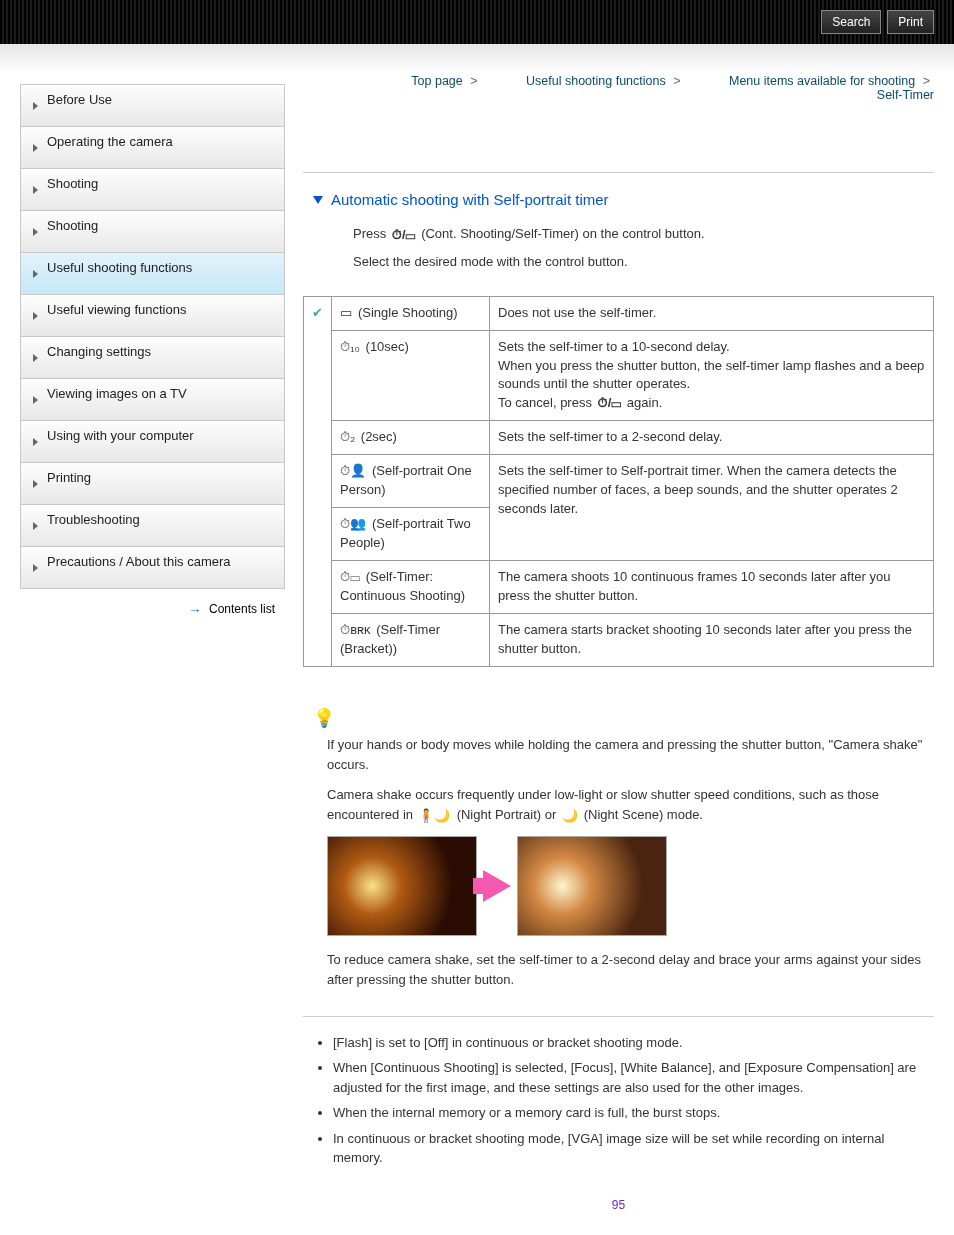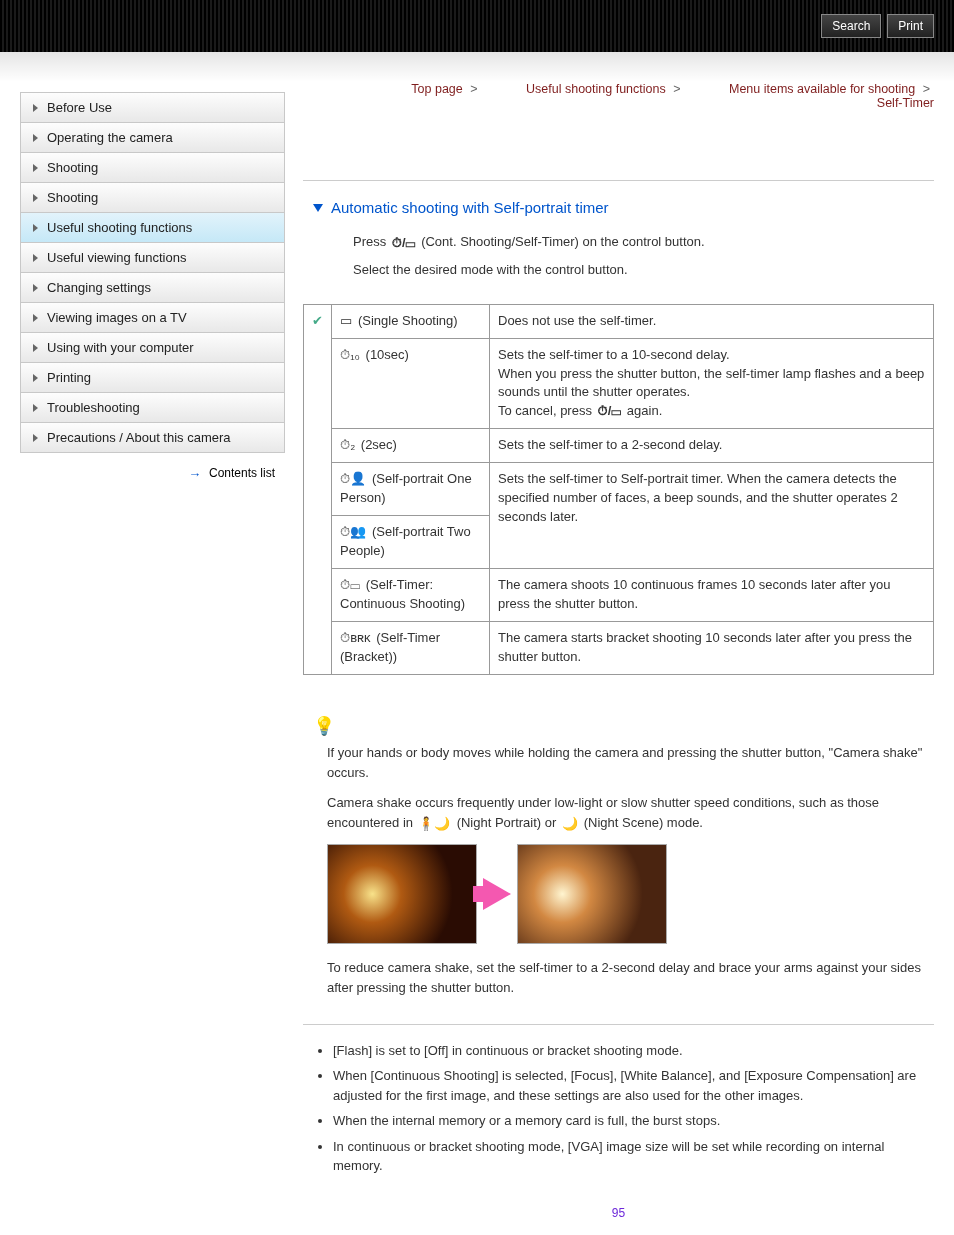--- a/index.html
+++ b/index.html
@@ -1,53 +1,53 @@
 <!DOCTYPE html>
 <html><head>
 <meta charset="utf-8">
 <style>
   * { margin: 0; padding: 0; box-sizing: border-box; }
   body { font-family: Arial, Helvetica, sans-serif; font-size: 13px; color: #333; width: 954px; background: #fff; }
   .header-bar {
-    height: 52px;
+    height: 44px;
     background: repeating-linear-gradient(90deg, #000 0px, #000 2px, #1a1a1a 2px, #1a1a1a 4px);
     position: relative;
     display: flex; justify-content: flex-end; align-items: center;
     padding-right: 20px;
   }
   .header-bar::after {
     content: ""; position: absolute; left: 0; right: 0; bottom: -30px; height: 30px;
     background: linear-gradient(to bottom, rgba(0,0,0,0.1), rgba(0,0,0,0));
   }
   .hdr-btn {
     border: 1px solid #888; color: #fff; font-size: 12px;
     padding: 4px 10px; margin-left: 6px; background: linear-gradient(#444,#222);
     cursor: pointer;
   }
   .layout { display: flex; margin-top: 30px; }
   .sidebar { width: 285px; flex-shrink: 0; padding: 10px 0 0 20px; }
   .side-item {
     border: 1px solid #c8c8c8; border-top: none;
     background: linear-gradient(#fdfdfd,#e8e8e8);
-    padding: 7px 10px 7px 26px; font-size: 13px; color: #222;
+    padding: 7px 10px 19px 26px; font-size: 13px; color: #222;
     position: relative; cursor: pointer;
   }
   .side-item:first-child { border-top: 1px solid #c8c8c8; }
   .side-item.active { background: linear-gradient(#e2f3fb,#c5e8f7); }
   .side-item::before {
     content: ""; position: absolute; left: 12px; top: 50%; transform: translateY(-50%);
     width: 0; height: 0; border-top: 4px solid transparent; border-bottom: 4px solid transparent;
     border-left: 5px solid #666;
   }
   .contents-list { text-align: right; padding: 12px 10px 0 0; }
   .contents-list a { color: #000000; text-decoration: none; font-size: 12px; }
   .contents-list .arrow { color: #0055cc; margin-right: 6px; letter-spacing: -2px; }
   .main { flex: 1; padding: 0 20px 40px 18px; }
   .breadcrumb { text-align: right; font-size: 12.5px; color: #666; margin-bottom: 14px; }
-  .breadcrumb a { color: #7f1d1d; text-decoration: none; margin-left: 41px; }
+  .breadcrumb a { color: #0c4a6e; text-decoration: none; margin-left: 41px; }
   .breadcrumb span.sep { color: #666; margin: 0 4px; }
   hr.sep { border: none; border-top: 1px solid #ccc; margin: 70px 0 18px 0; }
   .anchor-link { display: flex; align-items: center; margin: 0 0 16px 10px; }
   .anchor-link .tri {
     width: 0; height: 0; border-left: 5px solid transparent; border-right: 5px solid transparent;
     border-top: 8px solid #0055cc; margin-right: 8px;
   }
   .anchor-link a { color: #0055cc; text-decoration: none; font-size: 15px; }
   .steps { margin: 0 0 24px 50px; }
   .step-line { margin-bottom: 8px; line-height: 1.5; }

